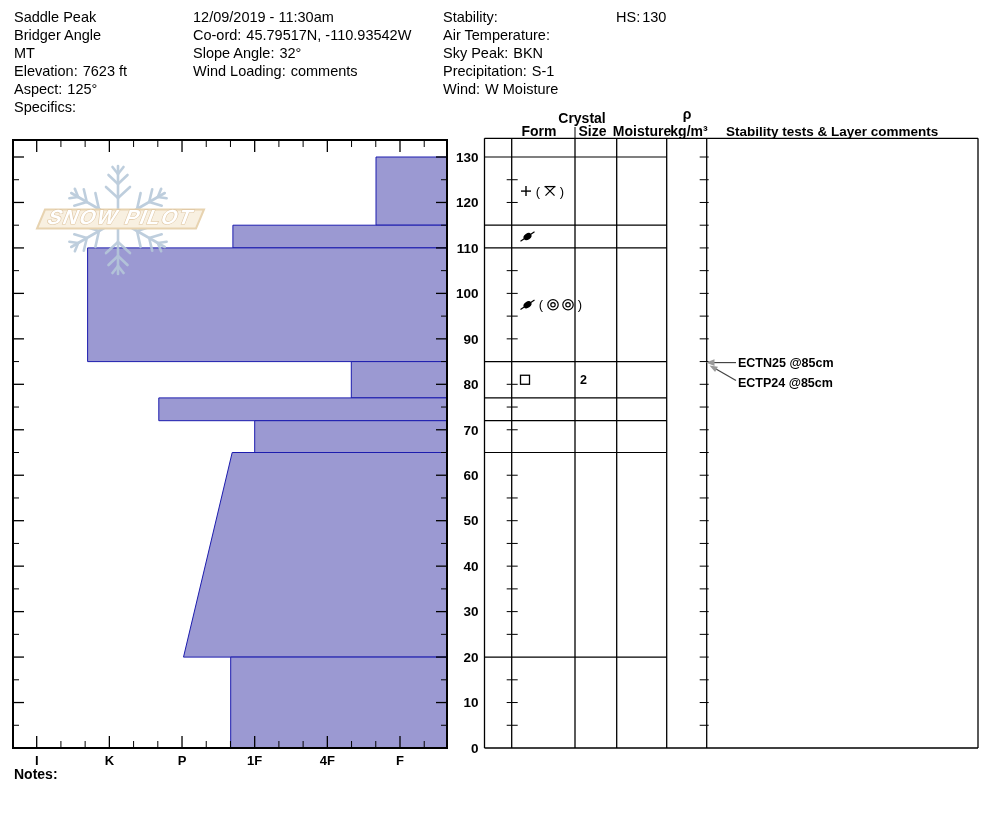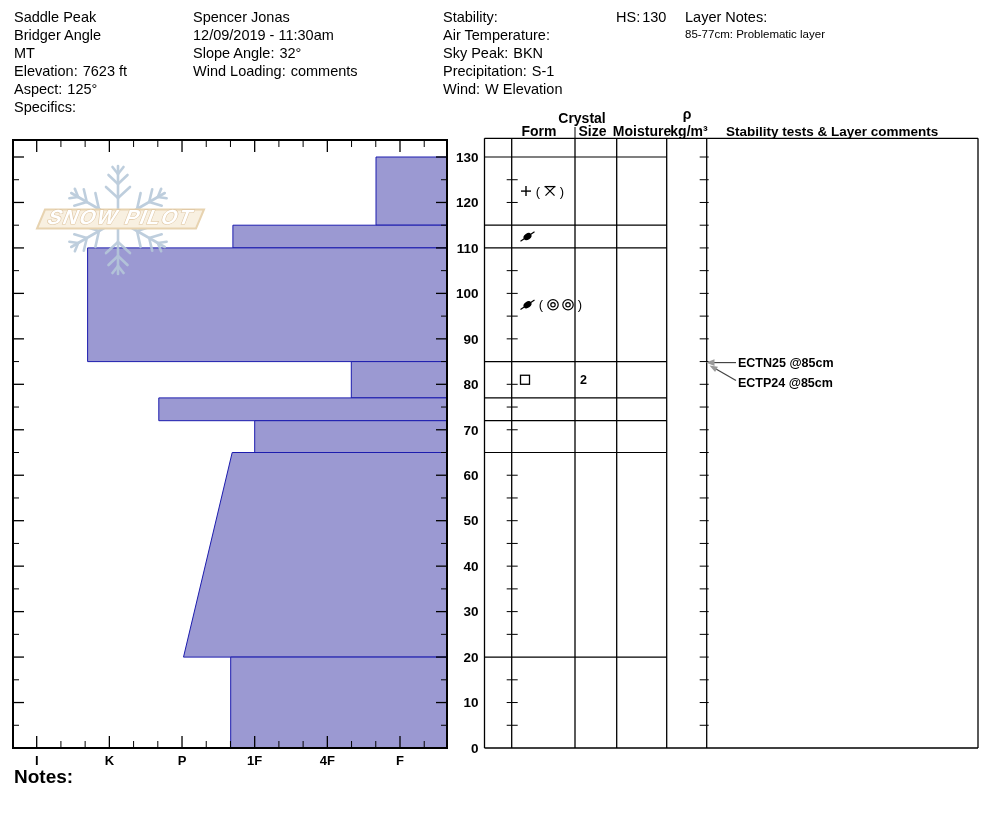--- a/index.html
+++ b/index.html
@@ -3,21 +3,21 @@
 <meta charset="utf-8">
 <style>
   html,body{margin:0;padding:0;background:#fff;}
   body{width:994px;height:840px;font-family:"Liberation Sans","DejaVu Sans",sans-serif;color:#000;}
   .page{position:relative;width:994px;height:828px;overflow:hidden;background:#fff;}
   .hcol{position:absolute;top:8px;font-size:14.5px;line-height:18px;white-space:nowrap;}
   .hline{height:18px;}
   .b{font-weight:normal;}
   .v{margin-left:5px;}
   .subnote{font-size:11.5px;line-height:16px;}
-  .notes{position:absolute;left:14px;top:766px;font-size:19px;font-weight:bold;}
+  .notes{position:absolute;left:14px;top:766px;font-size:14px;font-weight:bold;}
   svg.profile{position:absolute;left:0;top:0;font-family:"Liberation Sans","DejaVu Sans",sans-serif;}
   text{fill:#000;}
   text.dl{font-weight:bold;font-size:13.5px;}
   text.hx{font-weight:bold;font-size:13px;text-anchor:middle;}
   text.th{font-weight:bold;font-size:14px;text-anchor:middle;}
   text.th2{font-weight:bold;font-size:13.5px;text-anchor:start;}
   text.ect{font-weight:bold;font-size:12.5px;}
   text.sz{font-weight:bold;font-size:12.5px;}
   text.paren{font-size:13px;text-anchor:middle;}
   text.logo-text{font-weight:bold;font-size:20.5px;letter-spacing:1.5px;fill:#ffffff;stroke:#dbbf97;stroke-width:1.2px;paint-order:stroke;}
@@ -30,42 +30,38 @@
   <div class="hcol" style="left:14px">
     <div class="hline"><span>Saddle Peak</span></div>
     <div class="hline"><span>Bridger Angle</span></div>
     <div class="hline"><span>MT</span></div>
     <div class="hline"><span class="b">Elevation:</span><span class="v">7623 ft</span></div>
     <div class="hline"><span class="b">Aspect:</span><span class="v">125°</span></div>
     <div class="hline"><span class="b">Specifics:</span><span class="v"></span></div>
   </div>
 
   <div class="hcol" style="left:193px">
-    <div class="hline"><span>Spencer Jonas</span></div>
     <div class="hline"><span>12/09/2019 - 11:30am</span></div>
+    <div class="hline"><span class="b">Co-ord:</span><span class="v">45.79517N, -110.93542W</span></div>
     <div class="hline"><span class="b">Slope Angle:</span><span class="v">32°</span></div>
     <div class="hline"><span class="b">Wind Loading:</span><span class="v">comments</span></div>
   </div>
 
   <div class="hcol" style="left:443px">
     <div class="hline"><span class="b">Stability:</span><span class="v"></span></div>
     <div class="hline"><span class="b">Air Temperature:</span><span class="v"></span></div>
     <div class="hline"><span class="b">Sky Peak:</span><span class="v">BKN</span></div>
     <div class="hline"><span class="b">Precipitation:</span><span class="v">S-1</span></div>
-    <div class="hline"><span class="b">Wind:</span><span class="v">W Elevation</span></div>
+    <div class="hline"><span class="b">Wind:</span><span class="v">W Moisture</span></div>
   </div>
 
   <div class="hcol" style="left:616px">
     <div class="hline"><span class="b">HS:</span><span style="margin-left:2px">130</span></div>
   </div>
 
-  <div class="hcol" style="left:685px">
-    <div class="hline"><span class="b">Layer Notes:</span></div>
-    <div class="subnote"><span class="b">85-77cm:</span> <span>Problematic layer</span></div>
-  </div>
 
   <svg class="profile" width="994" height="840" viewBox="0 0 994 840">
     <g id="bars-g">
         <polygon points="376.0,157.0 447,157.0 447,225.2 376.0,225.2" fill="#9b99d2" stroke="#1c1cae" stroke-width="1"></polygon>
         <polygon points="232.9,225.2 447,225.2 447,247.9 232.9,247.9" fill="#9b99d2" stroke="#1c1cae" stroke-width="1"></polygon>
         <polygon points="87.6,247.9 447,247.9 447,361.6 87.6,361.6" fill="#9b99d2" stroke="#1c1cae" stroke-width="1"></polygon>
         <polygon points="351.3,361.6 447,361.6 447,397.9 351.3,397.9" fill="#9b99d2" stroke="#1c1cae" stroke-width="1"></polygon>
         <polygon points="158.8,397.9 447,397.9 447,420.7 158.8,420.7" fill="#9b99d2" stroke="#1c1cae" stroke-width="1"></polygon>
         <polygon points="254.7,420.7 447,420.7 447,452.5 254.7,452.5" fill="#9b99d2" stroke="#1c1cae" stroke-width="1"></polygon>
         <polygon points="232.2,452.5 447,452.5 447,657.1 183.5,657.1" fill="#9b99d2" stroke="#1c1cae" stroke-width="1"></polygon>

